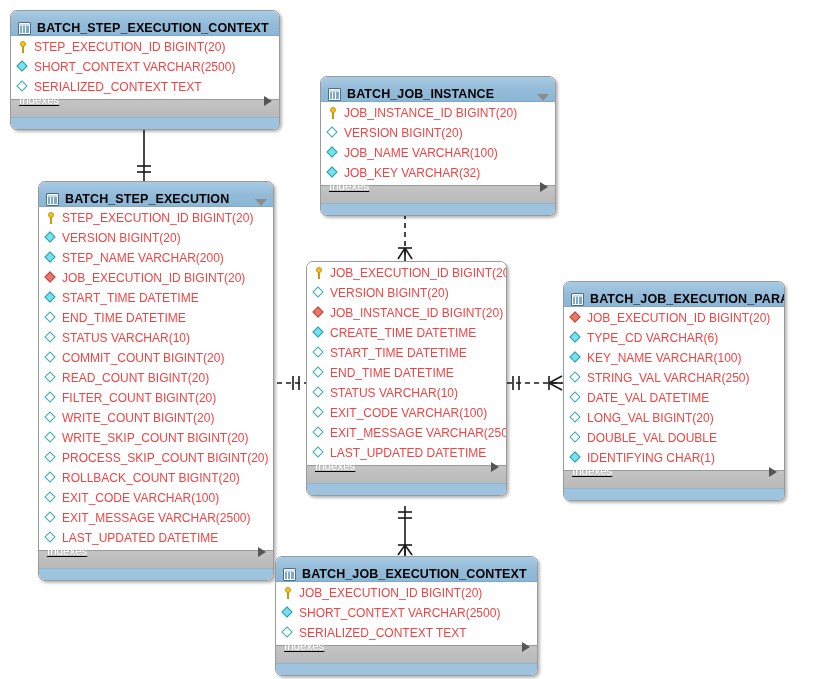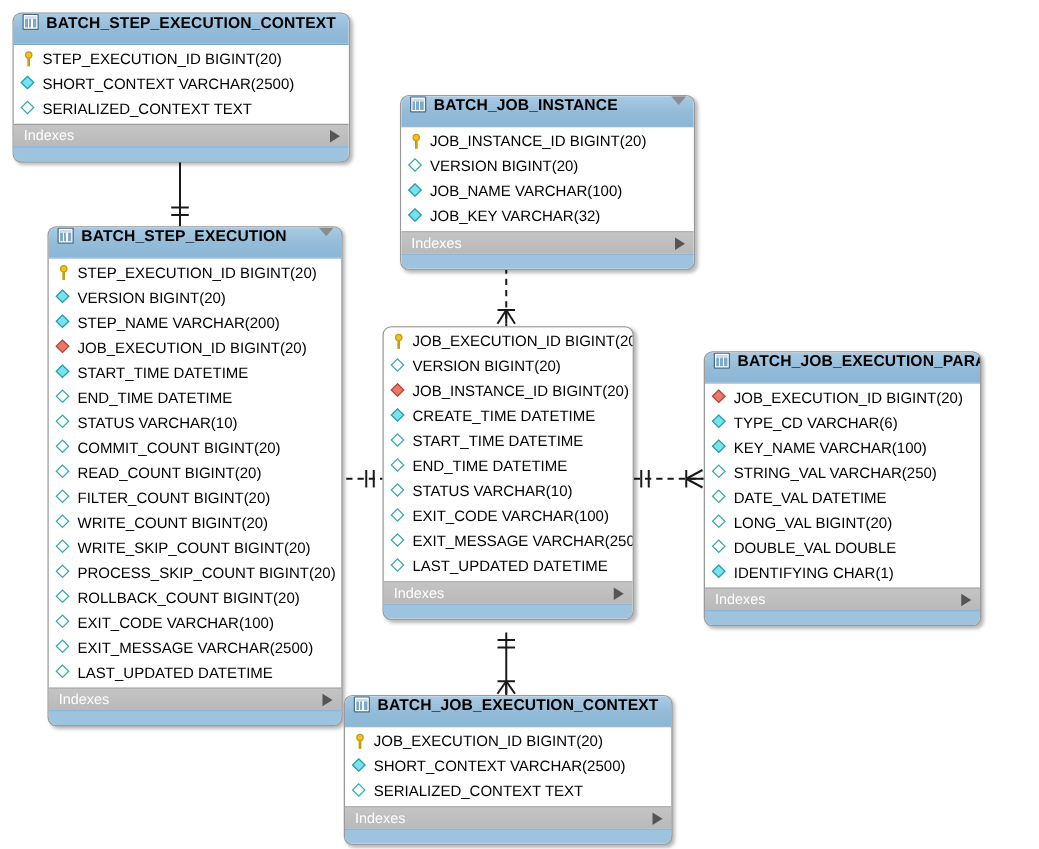--- a/index.html
+++ b/index.html
@@ -43,22 +43,22 @@
     box-shadow: 2px 2px 3px rgba(0,0,0,0.28);
     overflow: hidden;
   }
 
   .tbl-header {
     height: 25px;
     box-sizing: border-box;
     background: linear-gradient(to bottom, #a8cbe4 0%, #94bcd9 50%, #8bb6d6 100%);
     border-bottom: 1px solid #7fa8c6;
     display: flex;
-    align-items: flex-start;
-    padding: 0 6px 16px 7px;
+    align-items: flex-end;
+    padding: 0 6px 0 7px;
     gap: 6px;
   }
 
   .tbl-icon {
     width: 13px;
     height: 13px;
     flex: 0 0 13px;
     box-sizing: border-box;
     border: 1px solid #4b6c85;
     background: #ffffff;
@@ -111,21 +111,21 @@
     display: flex;
     align-items: center;
     height: 20px;
     padding-left: 6px;
     gap: 5px;
     white-space: nowrap;
   }
 
   .col-label {
     font-size: 12px;
-    color: #000000;
+    color: #ef4444;
   }
 
   
   .ico {
     flex: 0 0 12px;
     width: 12px;
     height: 12px;
     position: relative;
   }
   .ico-key::before {
@@ -167,22 +167,23 @@
     background: #e9776a;
     border-color: #b8463a;
   }
 
   .tbl-footer {
     height: 18px;
     box-sizing: border-box;
     background: linear-gradient(to bottom, #c4c4c4 0%, #b9b9b9 100%);
     border-top: 1px solid #9a9a9a;
     display: flex;
-    align-items: center;
-    padding: 0 7px 0 8px;
+    align-items: flex-end;
+    padding: 0 7px 11px 8px;
+    text-decoration: underline;
   }
   .footer-label {
     flex: 1 1 auto;
     font-size: 11.5px;
     color: #ffffff;
     font-weight: normal;
   }
   .footer-caret {
     flex: 0 0 auto;
     width: 0; height: 0;

